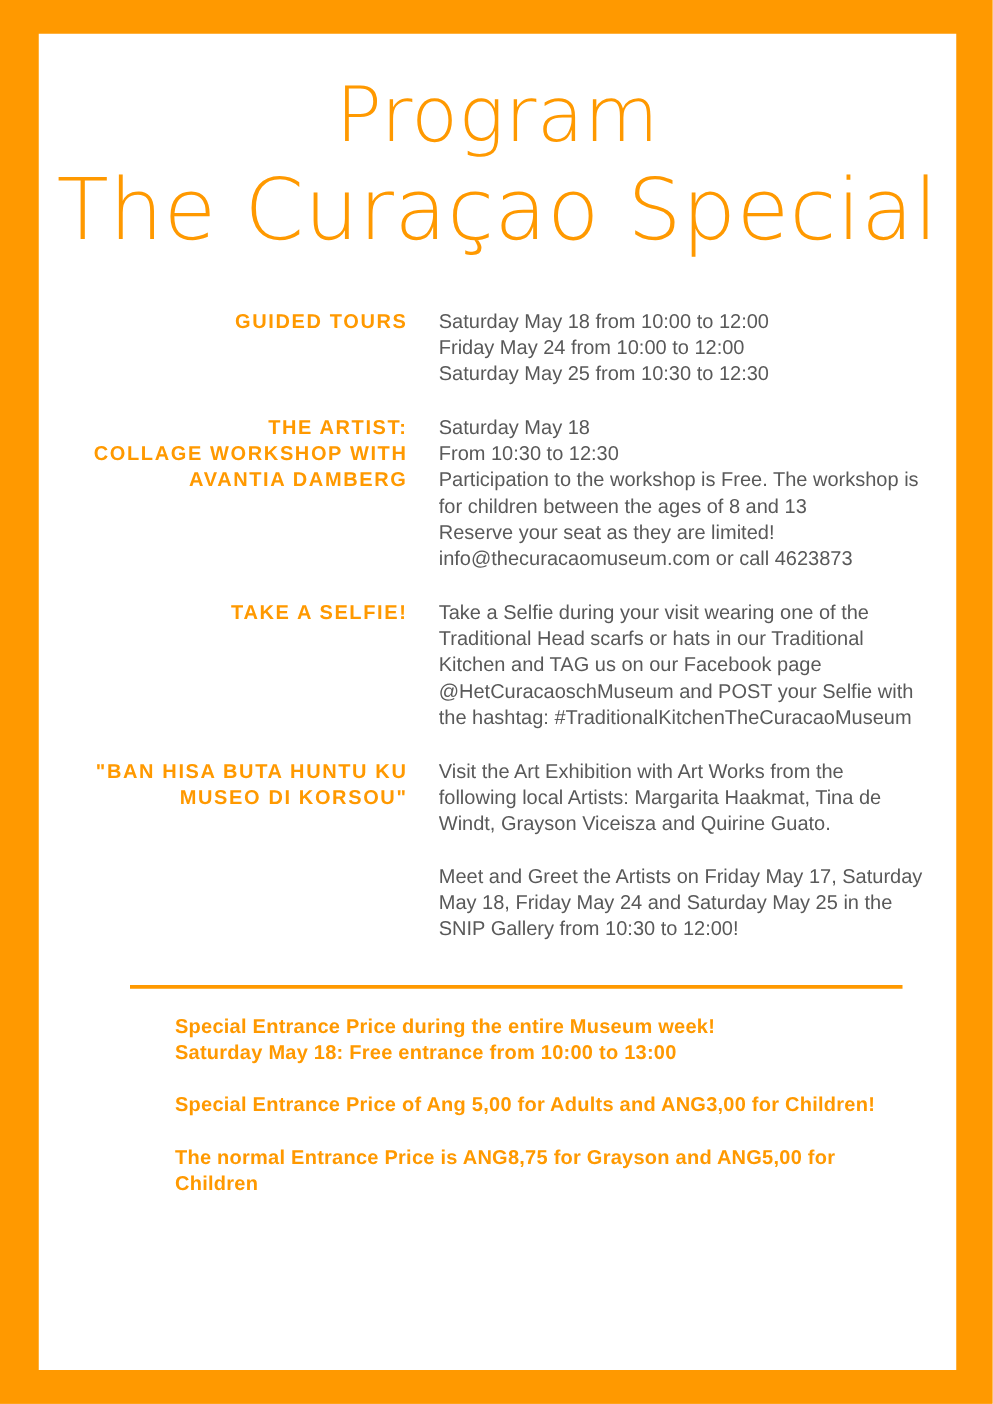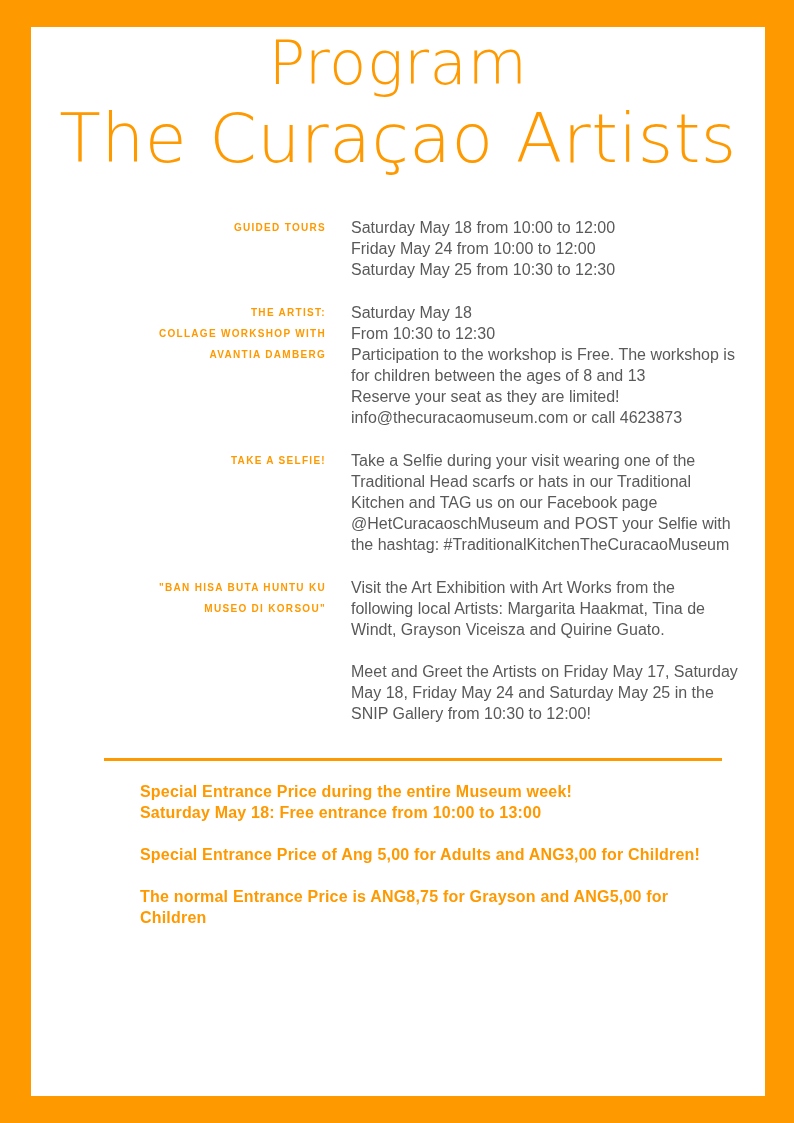--- a/index.html
+++ b/index.html
@@ -29,20 +29,21 @@
     top: 27px;
     width: 734px;
     height: 1069px;
     background: #ffffff;
     box-sizing: border-box;
     overflow: hidden;
   }
 
   
   .title-block {
+    padding-top: 30px;
     text-align: center;
   }
   .title-line-1 {
     color: #ff9900;
     font-family: "DejaVu Sans", sans-serif;
     font-size: 61px;
     font-weight: 300;
     line-height: 72px;
     letter-spacing: 0.5px;
     margin: 0;
@@ -72,21 +73,21 @@
   .row.row-gap-large {
     margin-top: 20px;
   }
   .row-label {
     width: 318px;
     flex: 0 0 318px;
     text-align: right;
     padding-right: 25px;
     box-sizing: border-box;
     color: #ff9900;
-    font-size: 10px;
+    font-size: 16px;
     font-weight: bold;
     line-height: 21px;
     letter-spacing: 1.3px;
     text-transform: uppercase;
   }
   .row-body {
     flex: 1 1 auto;
     color: #595959;
     font-size: 16px;
     line-height: 21px;
@@ -133,21 +134,21 @@
   }
 </style>
 </head>
 <body>
 
 <div class="poster">
   <div class="card">
 
     <div class="title-block">
       <div class="title-line-1">Program</div>
-      <div class="title-line-2">The Curaçao Artists</div>
+      <div class="title-line-2">The Curaçao Special</div>
     </div>
 
     <div class="program">
         <div class="row">
           <div class="row-label">
             <span class="label-line">GUIDED TOURS</span>
           </div>
           <div class="row-body">
             <p>Saturday May 18 from 10:00 to 12:00<br>Friday May 24 from 10:00 to 12:00<br>Saturday May 25 from 10:30 to 12:30</p>
           </div>

